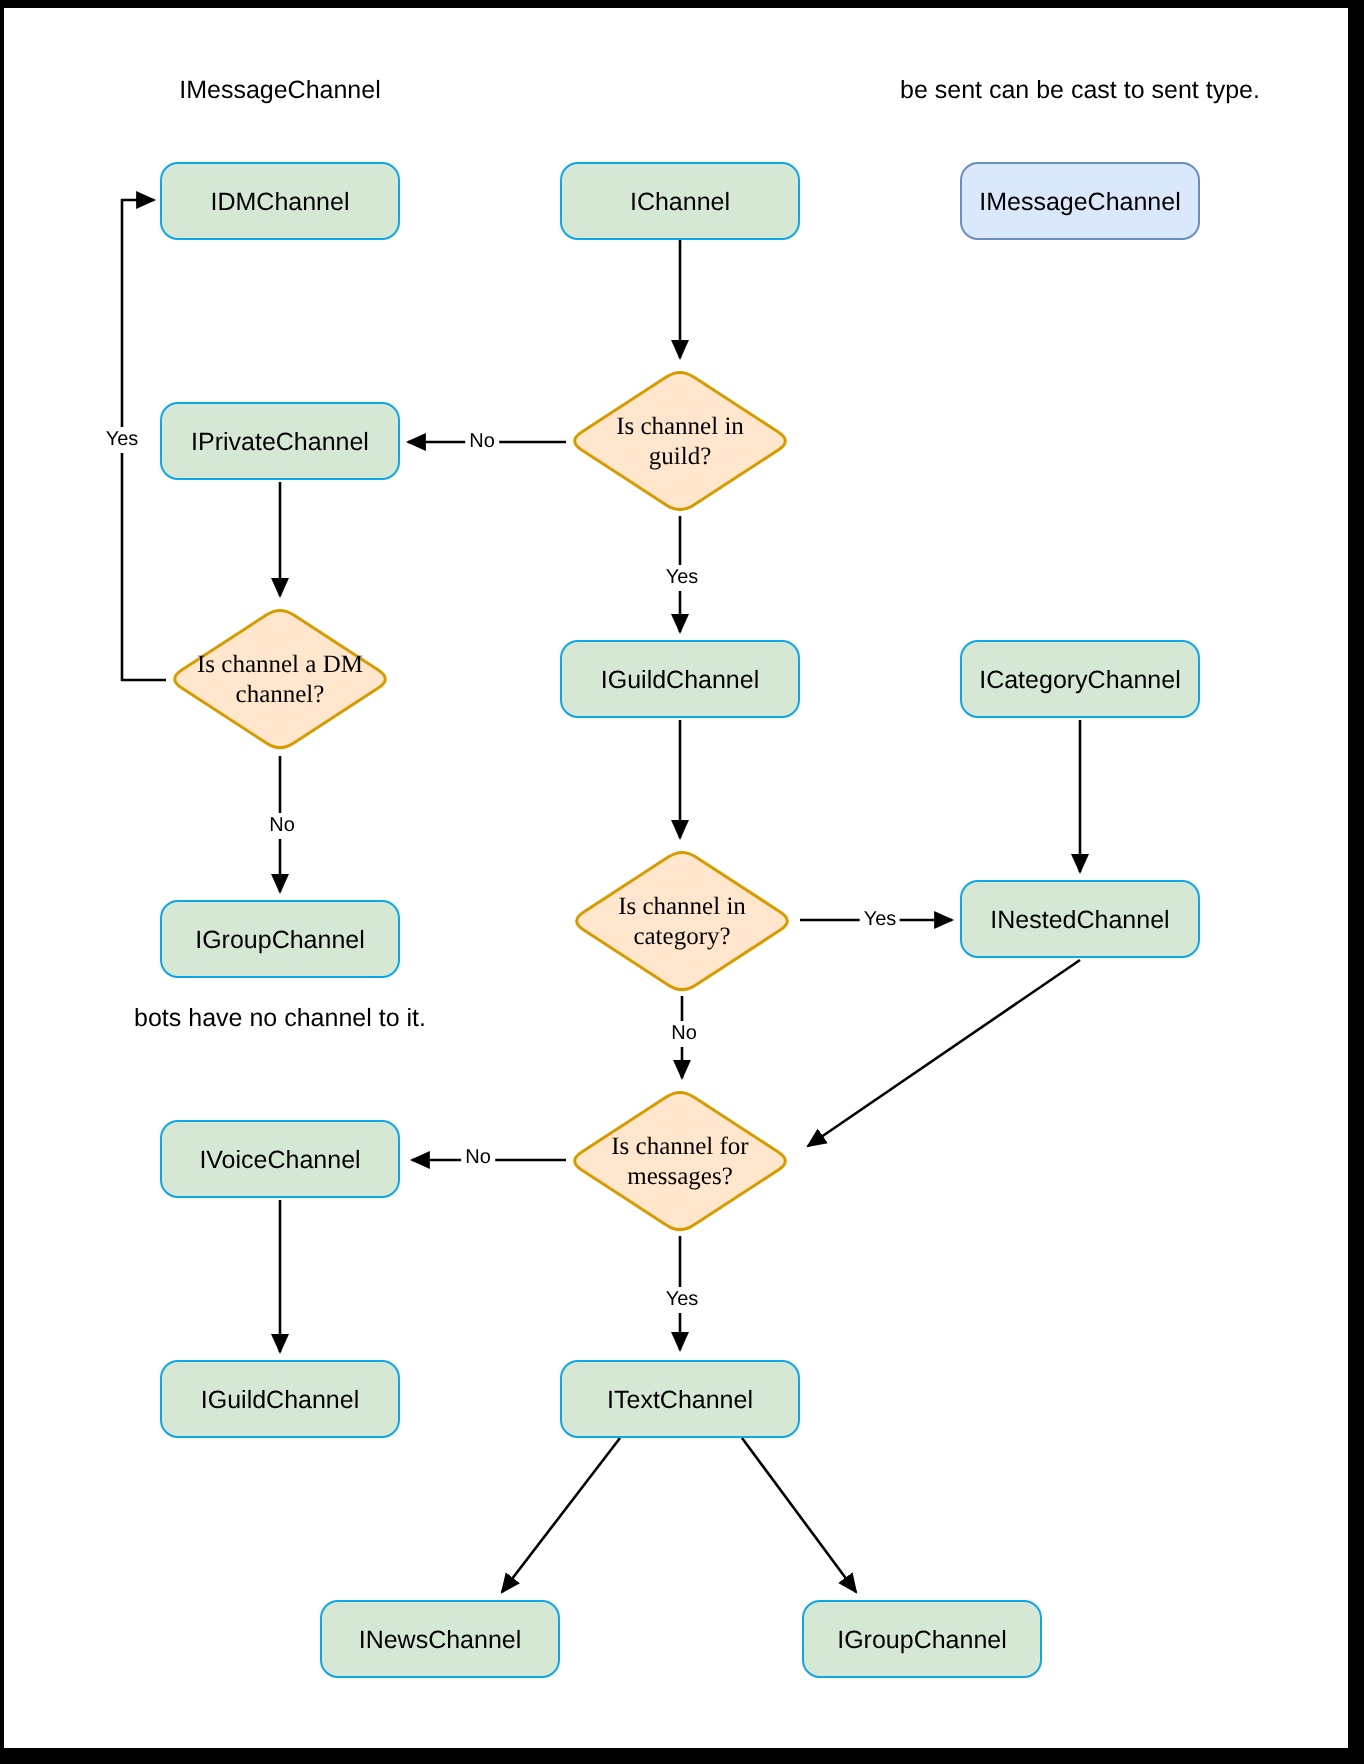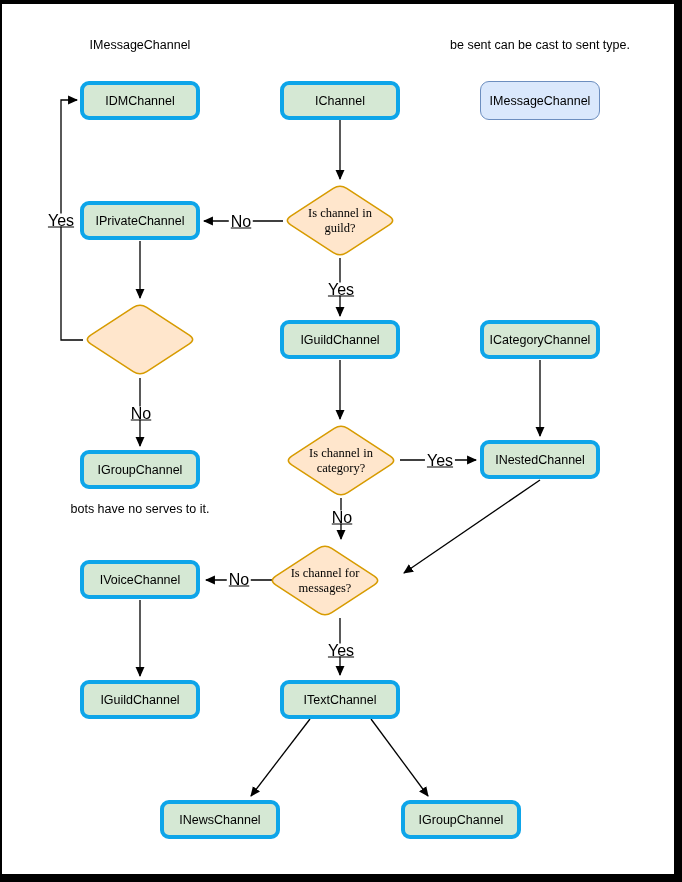--- a/index.html
+++ b/index.html
@@ -7,31 +7,31 @@
     width:682px;height:882px;position:relative;background:#000;
     font-family:"Liberation Sans", sans-serif;color:#000;overflow:hidden;
   }
   .canvas{position:absolute;left:2px;top:4px;width:672px;height:870px;background:#ffffff;}
   .edges{position:absolute;left:0;top:0;width:682px;height:882px;z-index:1;}
   .node{
     position:absolute;width:120px;height:39px;z-index:2;
     border-radius:9px;display:flex;align-items:center;justify-content:center;
     font-size:12.5px;text-align:center;box-sizing:border-box;
   }
-  .node.green{background:#d5e8d4;border:4px solid #0ea5e9;}
+  .node.green{background:#d5e8d4;border:1px solid #0ea5e9;}
   .node.blue{background:#dae8fc;border:1px solid #6c8ebf;}
   .decision{position:absolute;z-index:2;}
   .decision svg{position:absolute;left:0;top:0;width:100%;height:100%;}
   .dlabel{
     position:absolute;left:50%;top:50%;transform:translate(-50%,-50%);
     width:92px;font-size:12.5px;line-height:15px;text-align:center;font-family:Liberation Serif, serif;
   }
   .elabel{
     position:absolute;transform:translate(-50%,-50%);z-index:3;
-    background:#ffffff;padding:0 2px;font-size:16px;line-height:13px;text-decoration:underline;
+    background:#ffffff;padding:0 2px;font-size:10px;line-height:13px;
   }
   .note{
     position:absolute;z-index:2;text-align:center;
     font-size:12.5px;line-height:14px;
   }
 </style>
 </head>
 <body>
 
 <div class="canvas"></div>
@@ -62,21 +62,21 @@
   </g>
 </svg>
 
 <div class="note" style="left:30px;top:38px;width:220px">
   <div>IMessageChannel</div>
 </div>
 <div class="note" style="left:430px;top:38px;width:220px">
   <div>be sent can be cast to sent type.</div>
 </div>
 <div class="note" style="left:20px;top:502px;width:240px">
-  <div>bots have no serves to it.</div>
+  <div>bots have no channel to it.</div>
 </div>
 
 <div class="node green" style="left:80px;top:81px">
     <span>IDMChannel</span>
   </div>
 <div class="node green" style="left:280px;top:81px">
     <span>IChannel</span>
   </div>
 <div class="node blue" style="left:480px;top:81px">
     <span>IMessageChannel</span>
@@ -115,28 +115,29 @@
 <div class="decision" style="left:283px;top:183px;width:114px;height:75px">
   <svg viewBox="0 0 114 75">
       <path d="M50.3,5.4 Q57,1 63.7,5.4 L106.3,33.1 Q113,37.5 106.3,41.9 L63.7,69.6 Q57,74 50.3,69.6 L7.7,41.9 Q1,37.5 7.7,33.1 Z" fill="#ffe6cc" stroke="#d79b00" stroke-width="1.5"></path>
     </svg>
   <div class="dlabel">Is channel in guild?</div>
 </div>
 <div class="decision" style="left:83px;top:302px;width:114px;height:75px">
   <svg viewBox="0 0 114 75">
       <path d="M50.3,5.4 Q57,1 63.7,5.4 L106.3,33.1 Q113,37.5 106.3,41.9 L63.7,69.6 Q57,74 50.3,69.6 L7.7,41.9 Q1,37.5 7.7,33.1 Z" fill="#ffe6cc" stroke="#d79b00" stroke-width="1.5"></path>
     </svg>
+  <div class="dlabel">Is channel a DM channel?</div>
 </div>
 <div class="decision" style="left:284px;top:423px;width:114px;height:75px">
   <svg viewBox="0 0 114 75">
       <path d="M50.3,5.4 Q57,1 63.7,5.4 L106.3,33.1 Q113,37.5 106.3,41.9 L63.7,69.6 Q57,74 50.3,69.6 L7.7,41.9 Q1,37.5 7.7,33.1 Z" fill="#ffe6cc" stroke="#d79b00" stroke-width="1.5"></path>
     </svg>
   <div class="dlabel">Is channel in category?</div>
 </div>
-<div class="decision" style="left:268px;top:543px;width:114px;height:75px">
+<div class="decision" style="left:283px;top:543px;width:114px;height:75px">
   <svg viewBox="0 0 114 75">
       <path d="M50.3,5.4 Q57,1 63.7,5.4 L106.3,33.1 Q113,37.5 106.3,41.9 L63.7,69.6 Q57,74 50.3,69.6 L7.7,41.9 Q1,37.5 7.7,33.1 Z" fill="#ffe6cc" stroke="#d79b00" stroke-width="1.5"></path>
     </svg>
   <div class="dlabel">Is channel for messages?</div>
 </div>
 
 <div class="elabel" style="left:241px;top:221px">No</div>
 <div class="elabel" style="left:341px;top:289px">Yes</div>
 <div class="elabel" style="left:61px;top:220px">Yes</div>
 <div class="elabel" style="left:141px;top:413px">No</div>

